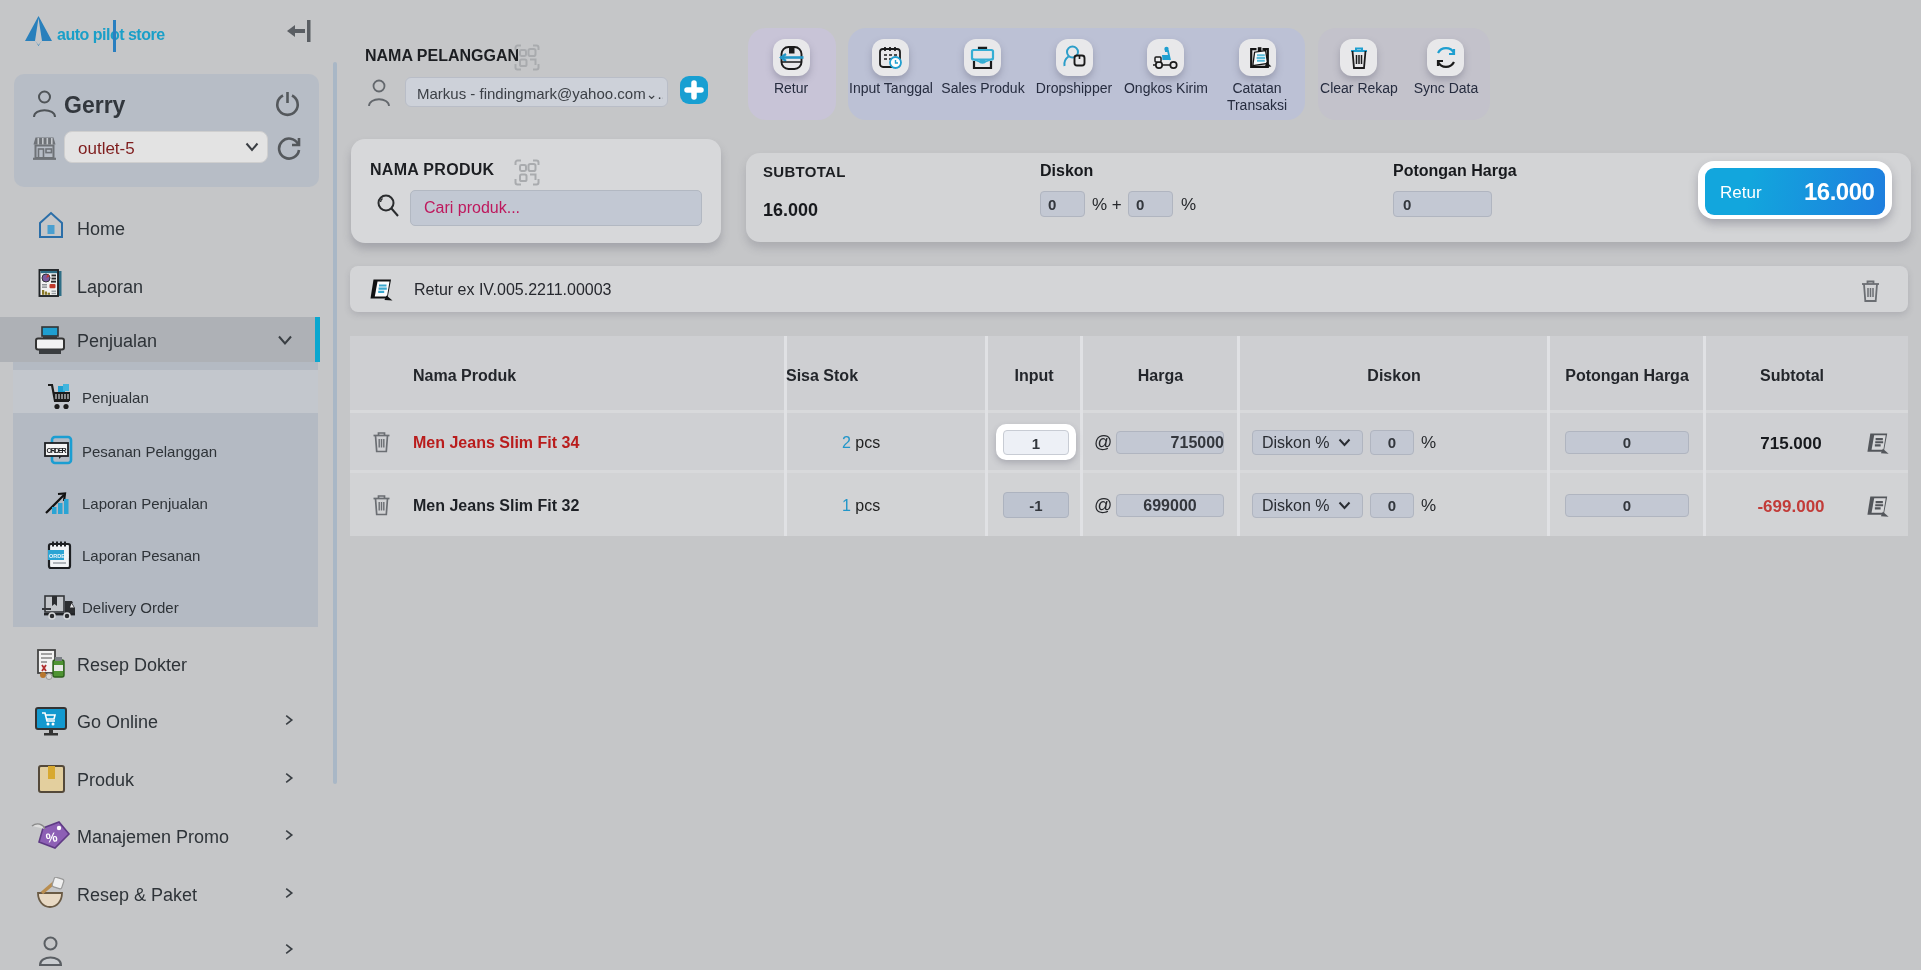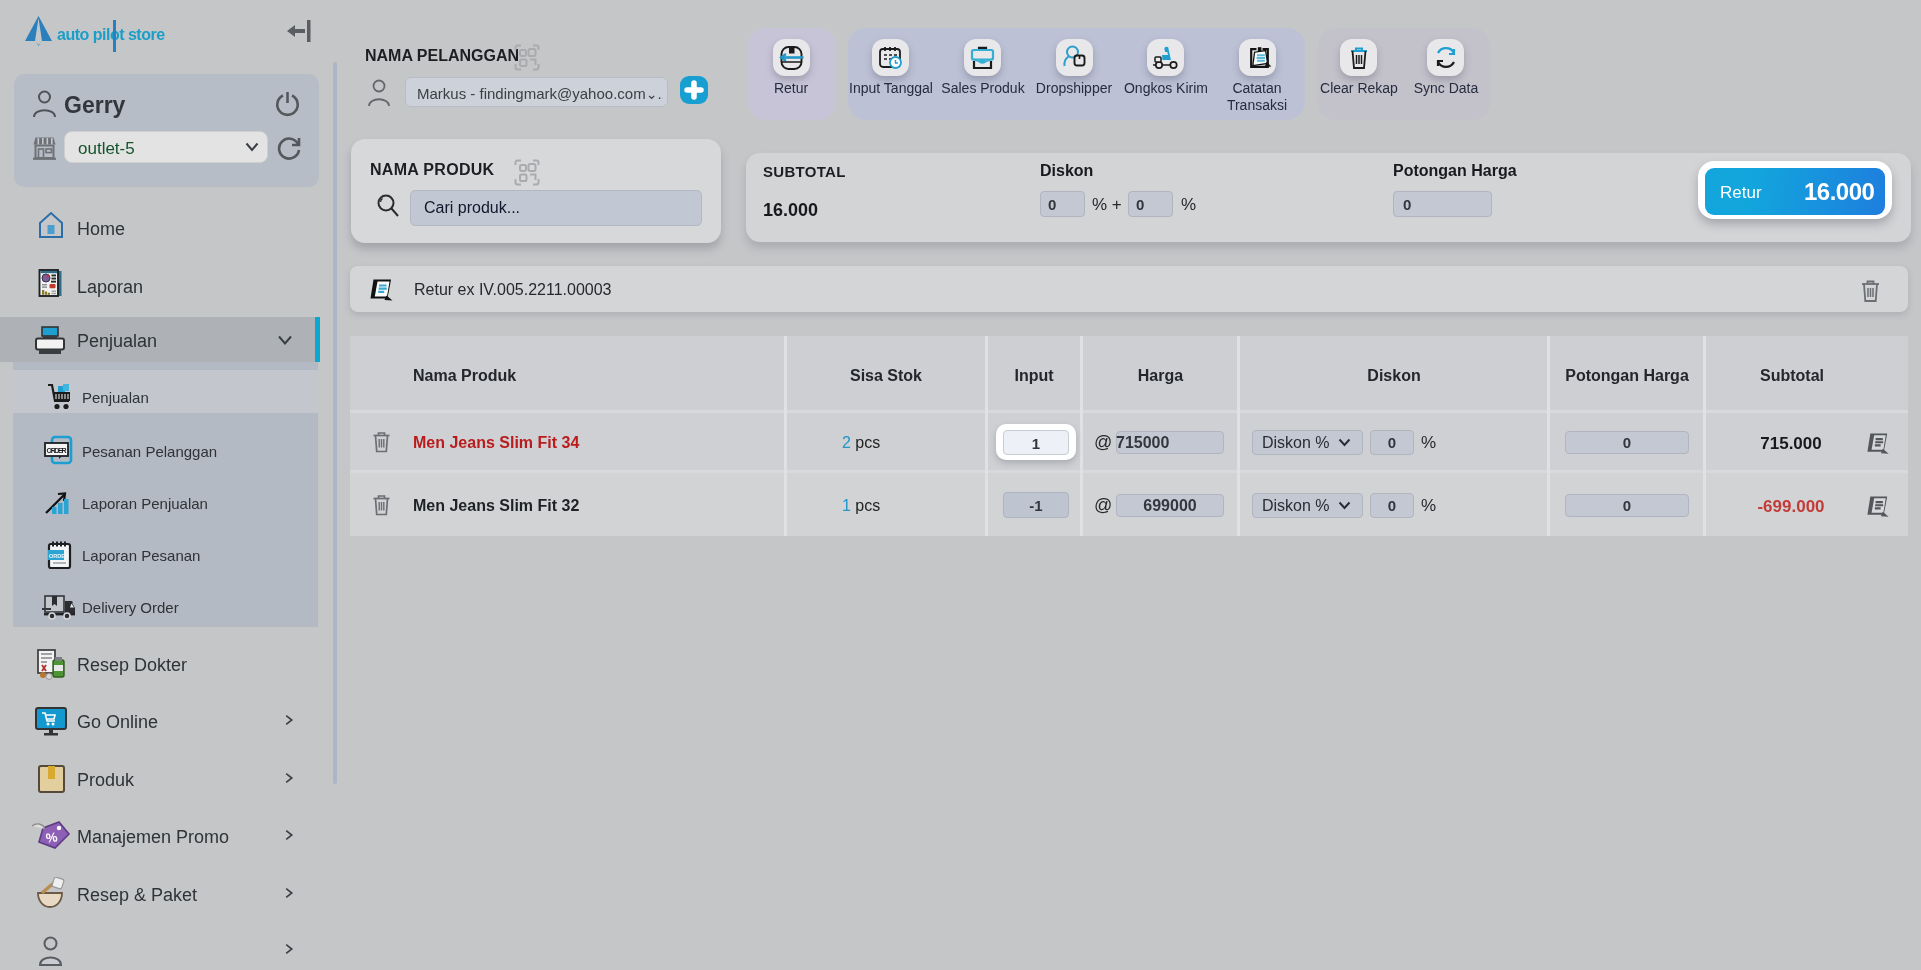--- a/index.html
+++ b/index.html
@@ -46,21 +46,21 @@
 </svg>
 <svg class="abs" style="left:31px;top:135px" width="27" height="27" viewBox="0 0 27 27">
  <path d="M2.5 9.5 L4.5 2.5 L22.5 2.5 L24.5 9.5 Z" fill="#6e7277"></path>
  <path d="M7.3 3 v7 M11.8 3 v7 M16.3 3 v7 M20.8 3 v7" stroke="#c3c7cb" stroke-width="1.6"></path>
  <rect x="4.5" y="10.5" width="18" height="12.5" fill="none" stroke="#6e7277" stroke-width="2"></rect>
  <rect x="7.5" y="14" width="5" height="9" fill="none" stroke="#6e7277" stroke-width="1.6"></rect>
  <rect x="15" y="14" width="5.5" height="3.6" fill="none" stroke="#6e7277" stroke-width="1.6"></rect>
  <path d="M2 23.8 h23" stroke="#6e7277" stroke-width="2.2"></path>
 </svg>
 <div class="abs" style="left:64px;top:131px;width:204px;height:32px;background:#e3e3e3;border-radius:8px;border:1px solid #cfcfcf;box-sizing:border-box"></div>
-<div class="abs" style="left:78px;top:139px;font-size:17px;color:#14532d">outlet-5</div>
+<div class="abs" style="left:78px;top:139px;font-size:17px;color:#7f1d1d">outlet-5</div>
 <svg class="abs" style="left:245px;top:142px" width="14" height="10" viewBox="0 0 14 10">
     <path d="M1.5 1.5 L7 8 L12.5 1.5" fill="none" stroke="#3a3e43" stroke-width="2"></path>
   </svg>
 <svg class="abs" style="left:276px;top:135px" width="26" height="26" viewBox="0 0 26 26">
  <path d="M22 9 A 10 10 0 1 0 23 15" fill="none" stroke="#54585c" stroke-width="2.6"></path>
  <path d="M23 3 L23 10 L16 10" fill="none" stroke="#54585c" stroke-width="2.6"></path>
 </svg>
 
 <svg class="abs" style="left:38px;top:211px" width="26" height="28" viewBox="0 0 26 28">
  <path d="M2 12 L13 2 L24 12 L24 26 L2 26 Z" fill="none" stroke="#2b6ea8" stroke-width="2"></path>
@@ -344,21 +344,21 @@
   <rect x="6" y="15.5" width="6.5" height="6.5" rx="1.6"></rect>
   <path d="M16 15.5 h5.5 v5.5"></path>
  </g>
 </svg>
 <svg class="abs" style="left:376px;top:193px" width="25" height="26" viewBox="0 0 25 26">
  <circle cx="10" cy="10" r="7.5" fill="none" stroke="#2a2c2e" stroke-width="2"></circle>
  <path d="M15.5 15.5 L22 23" stroke="#2a2c2e" stroke-width="2"></path>
  <path d="M4.5 9 a5.5 5.5 0 0 1 2 -3.5" fill="none" stroke="#2a2c2e" stroke-width="1.4"></path>
 </svg>
 <div class="abs" style="left:410px;top:190px;width:292px;height:36px;background:#c2c8d3;border:1px solid #b2b8c2;border-radius:5px;box-sizing:border-box"></div>
-<div class="abs" style="left:424px;top:199px;font-size:16px;color:#0f172a">Cari produk...</div>
+<div class="abs" style="left:424px;top:199px;font-size:16px;color:#be185d">Cari produk...</div>
 
 <div class="abs" style="left:746px;top:153px;width:1165px;height:89px;background:#d3d4d6;border-radius:14px;box-shadow:0 6px 9px rgba(80,80,95,.22)"></div>
 <div class="abs b" style="left:763px;top:163px;font-size:15px;color:#1c1e22;letter-spacing:.3px">SUBTOTAL</div>
 <div class="abs b" style="left:763px;top:200px;font-size:18px;color:#17191d">16.000</div>
 <div class="abs b" style="left:1040px;top:162px;font-size:16px;color:#17191d">Diskon</div>
 <div class="inp" style="left:1040px;top:191px;width:45px;height:26px"></div>
 <div class="abs b" style="left:1048px;top:196px;font-size:15px;color:#33373d">0</div>
 <div class="abs" style="left:1092px;top:195px;font-size:17px;color:#26282c">% +</div>
 <div class="inp" style="left:1128px;top:191px;width:45px;height:26px"></div>
 <div class="abs b" style="left:1136px;top:196px;font-size:15px;color:#33373d">0</div>
@@ -394,41 +394,41 @@
 <div class="abs" style="left:350px;top:470px;width:1558px;height:3px;background:#d8d9db"></div>
 
 <div class="abs" style="left:784px;top:336px;width:3px;height:200px;background:#e0e1e4"></div>
 <div class="abs" style="left:985px;top:336px;width:3px;height:200px;background:#e0e1e4"></div>
 <div class="abs" style="left:1080px;top:336px;width:3px;height:200px;background:#e0e1e4"></div>
 <div class="abs" style="left:1237px;top:336px;width:3px;height:200px;background:#e0e1e4"></div>
 <div class="abs" style="left:1547px;top:336px;width:3px;height:200px;background:#e0e1e4"></div>
 <div class="abs" style="left:1703px;top:336px;width:3px;height:200px;background:#e0e1e4"></div>
 
 <div class="abs b" style="left:413px;top:367px;font-size:16px;color:#23262b">Nama Produk</div>
-<div class="abs b" style="left:786px;top:367px;width:200px;text-align:center;font-size:16px;color:#23262b">Sisa Stok</div>
+<div class="abs b" style="left:786px;top:367px;width:200px;text-align:left;font-size:16px;color:#23262b">Sisa Stok</div>
 <div class="abs b" style="left:987px;top:367px;width:94px;text-align:center;font-size:16px;color:#23262b">Input</div>
 <div class="abs b" style="left:1083px;top:367px;width:155px;text-align:center;font-size:16px;color:#23262b">Harga</div>
 <div class="abs b" style="left:1240px;top:367px;width:308px;text-align:center;font-size:16px;color:#23262b">Diskon</div>
 <div class="abs b" style="left:1550px;top:367px;width:154px;text-align:center;font-size:16px;color:#23262b">Potongan Harga</div>
 <div class="abs b" style="left:1706px;top:367px;width:172px;text-align:center;font-size:16px;color:#23262b">Subtotal</div>
 
 <svg class="abs" style="left:372px;top:431px" width="19" height="22" viewBox="0 0 19 22">
  <path d="M1.5 4.5 h16" stroke="#6b6e73" stroke-width="1.7"></path>
  <path d="M6.5 4.5 V2 h6 V4.5" fill="none" stroke="#6b6e73" stroke-width="1.7"></path>
  <path d="M3.5 4.5 l1.2 16 h9.6 l1.2 -16" fill="none" stroke="#6b6e73" stroke-width="1.7"></path>
  <path d="M7.2 8 v8.5 M9.5 8 v8.5 M11.8 8 v8.5" stroke="#6b6e73" stroke-width="1.4"></path>
 </svg>
 <div class="abs b" style="left:413px;top:434px;font-size:16px;color:#b91c1c">Men Jeans Slim Fit 34</div>
 <div class="abs" style="left:786px;top:434px;width:150px;text-align:center;font-size:16px;color:#222"><span style="color:#2196c9">2</span> pcs</div>
 <div class="abs" style="left:996px;top:424px;width:80px;height:36px;background:#fff;border-radius:10px;box-shadow:0 3px 6px rgba(60,60,80,.25)"></div>
 <div class="abs" style="left:1003px;top:430px;width:66px;height:25px;background:#edf0f6;border-radius:4px;border:1px solid #c8ccd4;box-sizing:border-box"></div>
 <div class="abs b" style="left:1003px;top:435px;width:66px;text-align:center;font-size:15px;color:#33373d">1</div>
 <div class="abs" style="left:1094px;top:432px;font-size:18px;color:#26282c">@</div>
 <div class="inp" style="left:1116px;top:431px;width:108px;height:23px"></div>
-<div class="abs b" style="left:1116px;top:434px;width:108px;text-align:left;font-size:16px;color:#34373d">715000</div>
+<div class="abs b" style="left:1116px;top:434px;width:108px;text-align:right;font-size:16px;color:#34373d">715000</div>
 <div class="inp" style="left:1252px;top:430px;width:111px;height:25px"></div>
 <div class="abs" style="left:1262px;top:434px;font-size:16px;color:#2a2d33">Diskon %</div>
 <svg class="abs" style="left:1338px;top:438px" width="13" height="9" viewBox="0 0 13 9">
     <path d="M1.5 1.5 L6.5 7 L11.5 1.5" fill="none" stroke="#2a2d33" stroke-width="2"></path>
   </svg>
 <div class="inp" style="left:1370px;top:430px;width:44px;height:25px"></div>
 <div class="abs b" style="left:1370px;top:434px;width:44px;text-align:center;font-size:15px;color:#33373d">0</div>
 <div class="abs" style="left:1421px;top:433px;font-size:17px;color:#26282c">%</div>
 <div class="inp" style="left:1565px;top:431px;width:124px;height:23px"></div>
 <div class="abs b" style="left:1565px;top:434px;width:124px;text-align:center;font-size:15px;color:#33373d">0</div>

